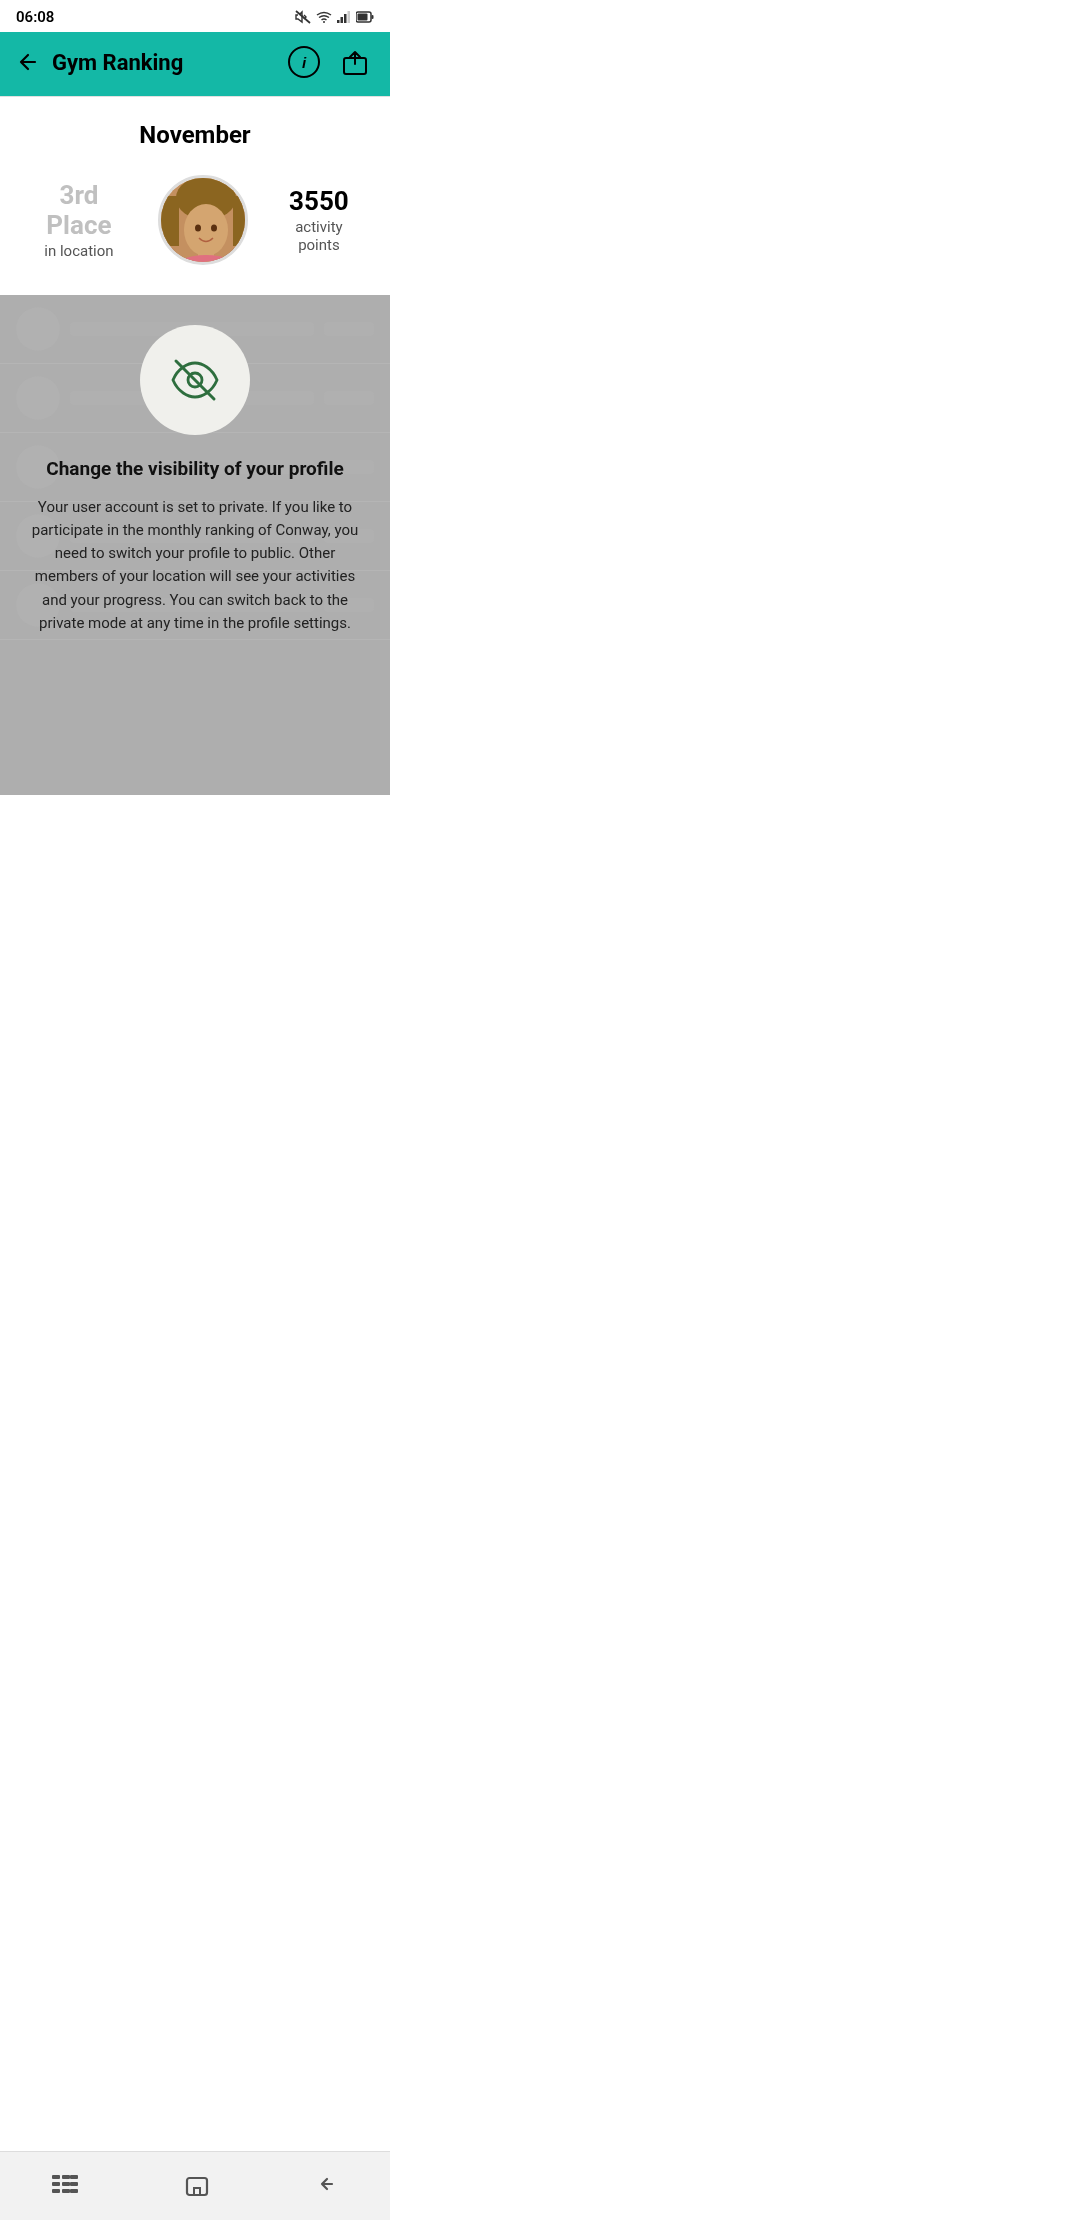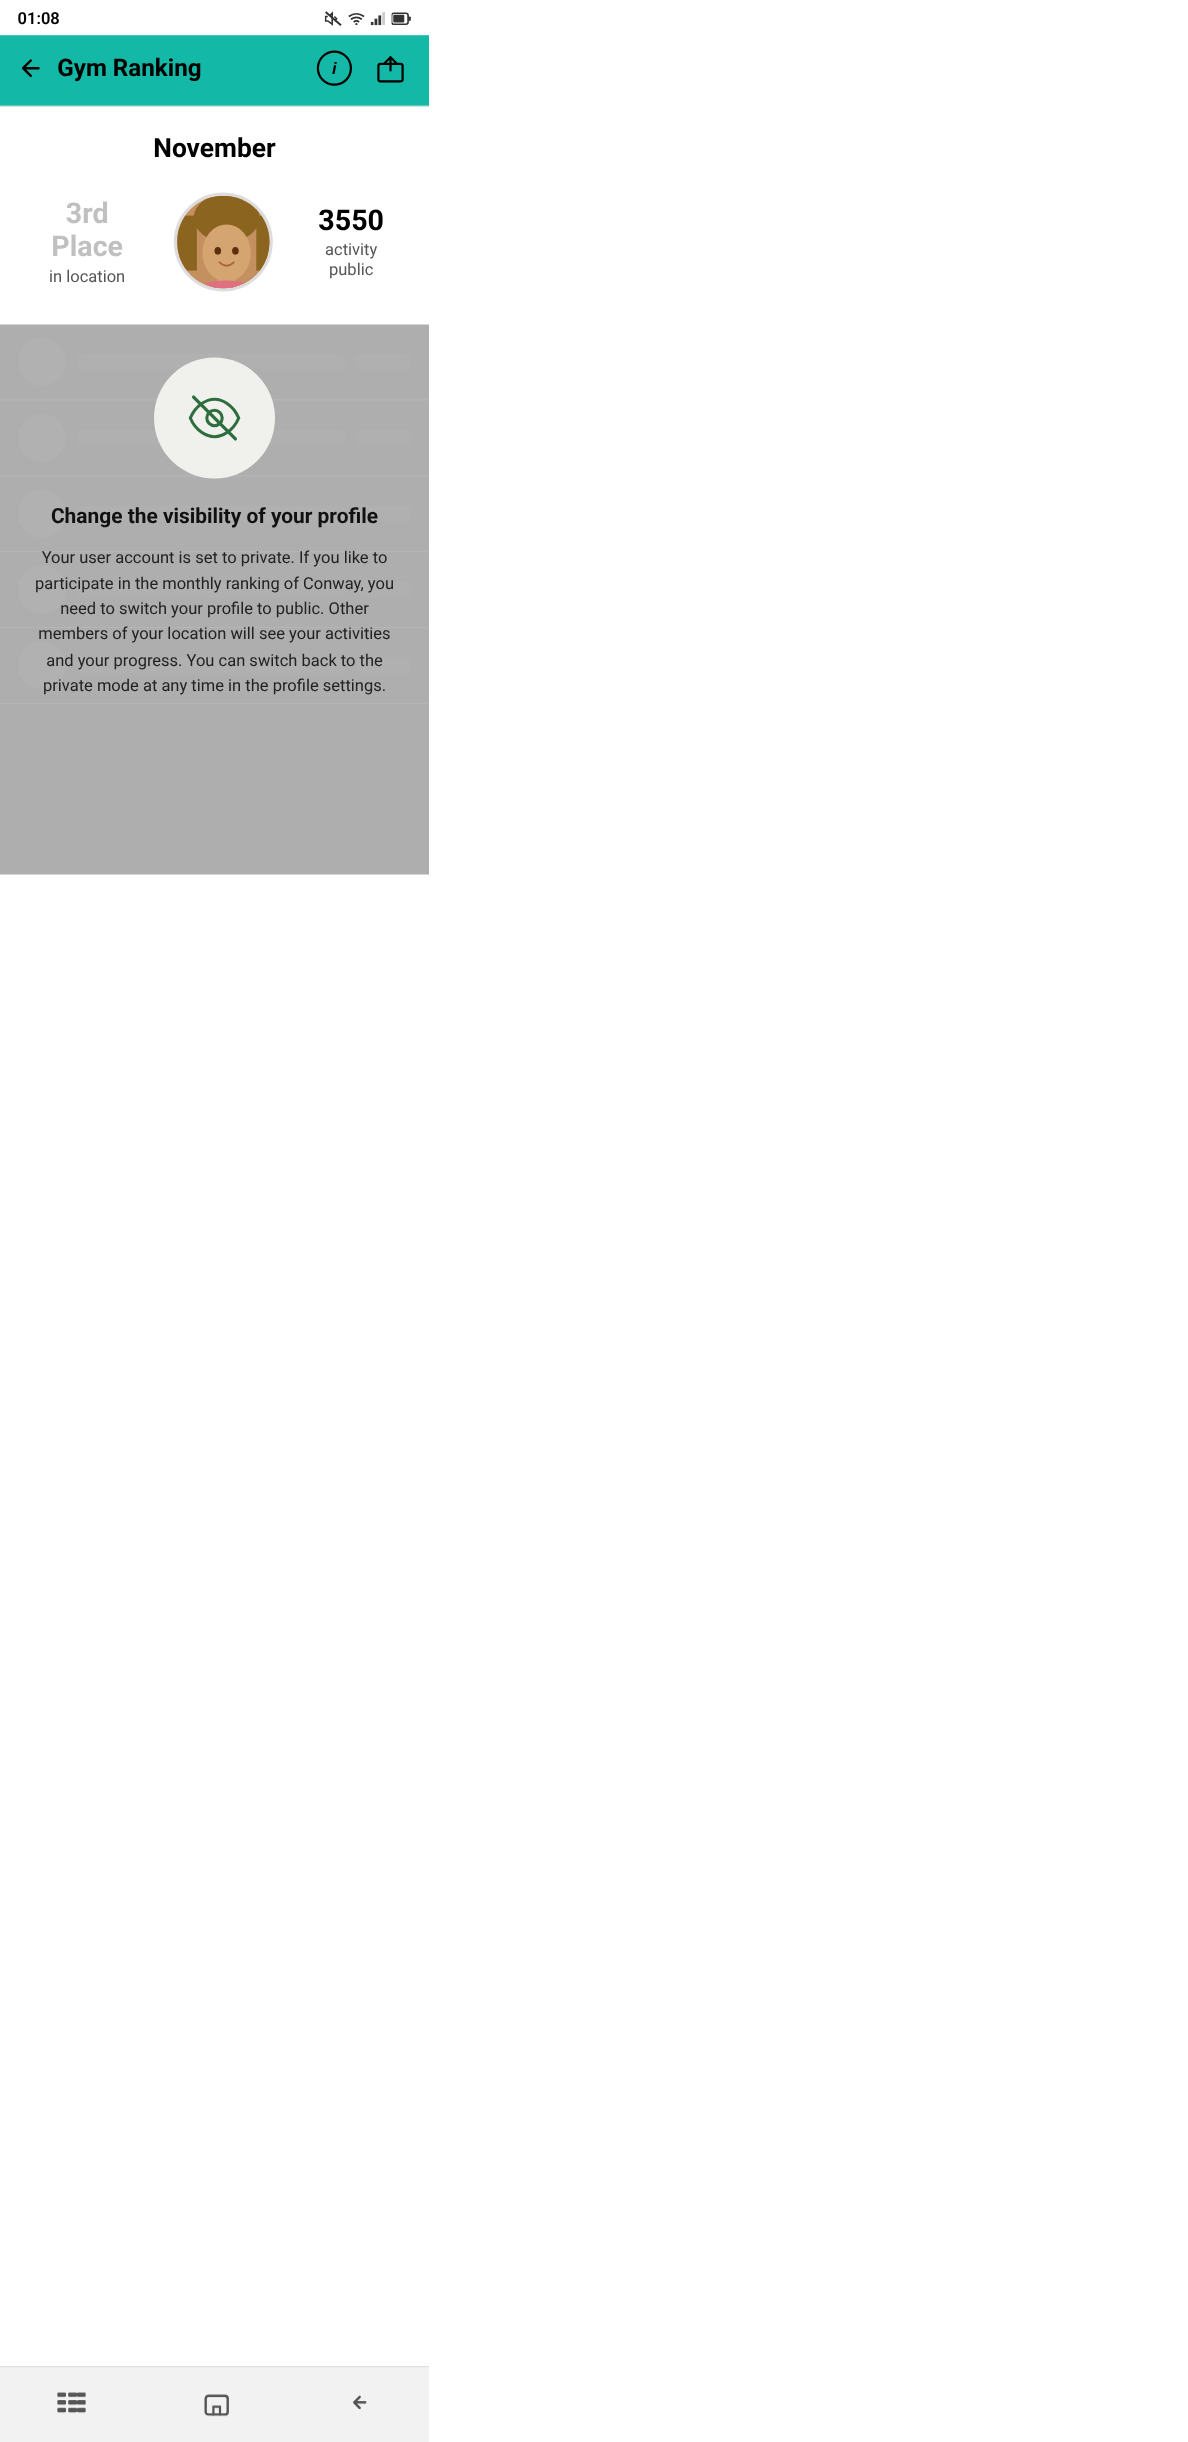--- a/index.html
+++ b/index.html
@@ -275,21 +275,21 @@
       padding: 6px 20px;
     }
 
     
     svg { display: block; }
   </style>
 </head>
 <body>
 
 <div class="status-bar">
-  <span class="status-time">01:08</span>
+  <span class="status-time">06:08</span>
   <div class="status-icons">
 
     <span>
       <svg width="16" height="14" viewBox="0 0 16 14">
         <line x1="1" y1="1" x2="15" y2="13" stroke="#333" stroke-width="1.8"></line>
         <path d="M3 5H1v4h2l4 3V2L5 4" fill="none" stroke="#333" stroke-width="1.4"></path>
         <path d="M9 5l2 2-2 2" fill="none" stroke="#333" stroke-width="1.4"></path>
       </svg>
     </span>
 
@@ -381,21 +381,21 @@
 
         <path d="M38 60 Q45 67 52 60" stroke="#b06040" stroke-width="1.5" fill="none"></path>
 
         <ellipse cx="37" cy="50" rx="3" ry="3.5" fill="#5a3010"></ellipse>
         <ellipse cx="53" cy="50" rx="3" ry="3.5" fill="#5a3010"></ellipse>
       </svg>
     </div>
   </div>
   <div class="ranking-points">
     <div class="ranking-points-number">3550</div>
-    <div class="ranking-points-label">activity public</div>
+    <div class="ranking-points-label">activity points</div>
   </div>
 </div>
 
 <div class="overlay-section">
 
   <div class="bg-rows">
     <div class="bg-row">
       <div class="bg-row-avatar"></div>
       <div class="bg-row-text"></div>
       <div class="bg-row-num"></div>

